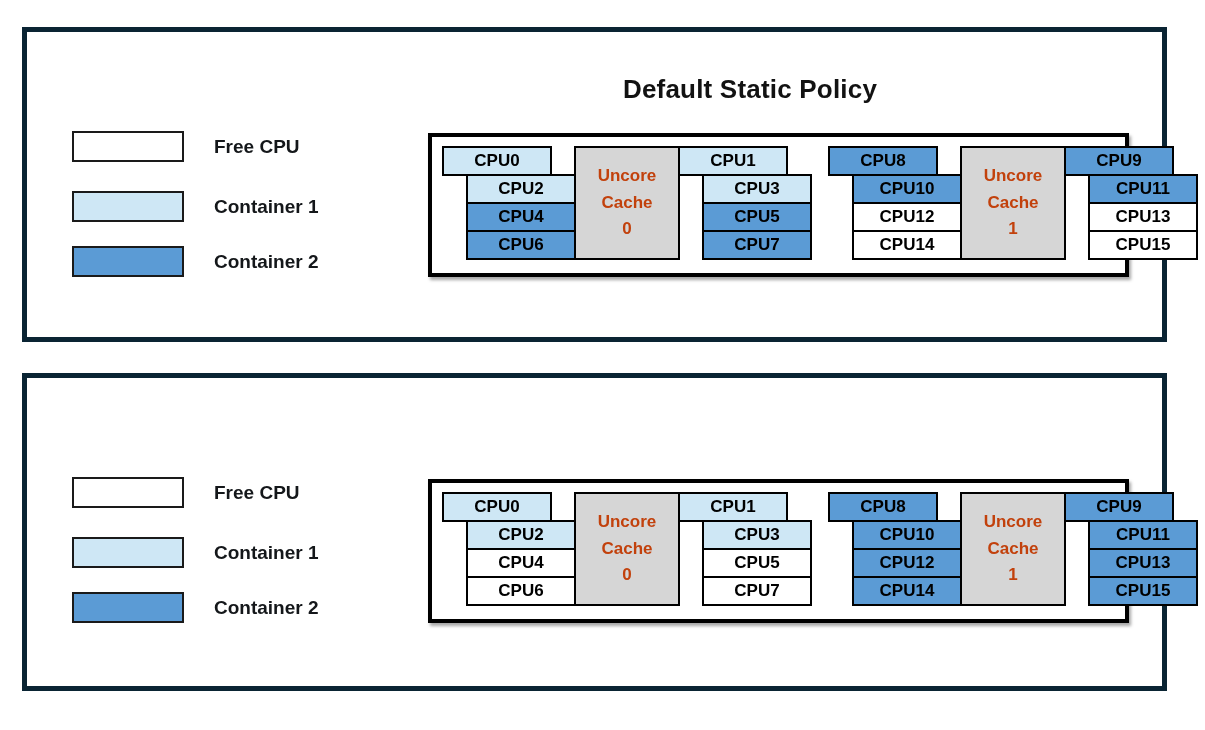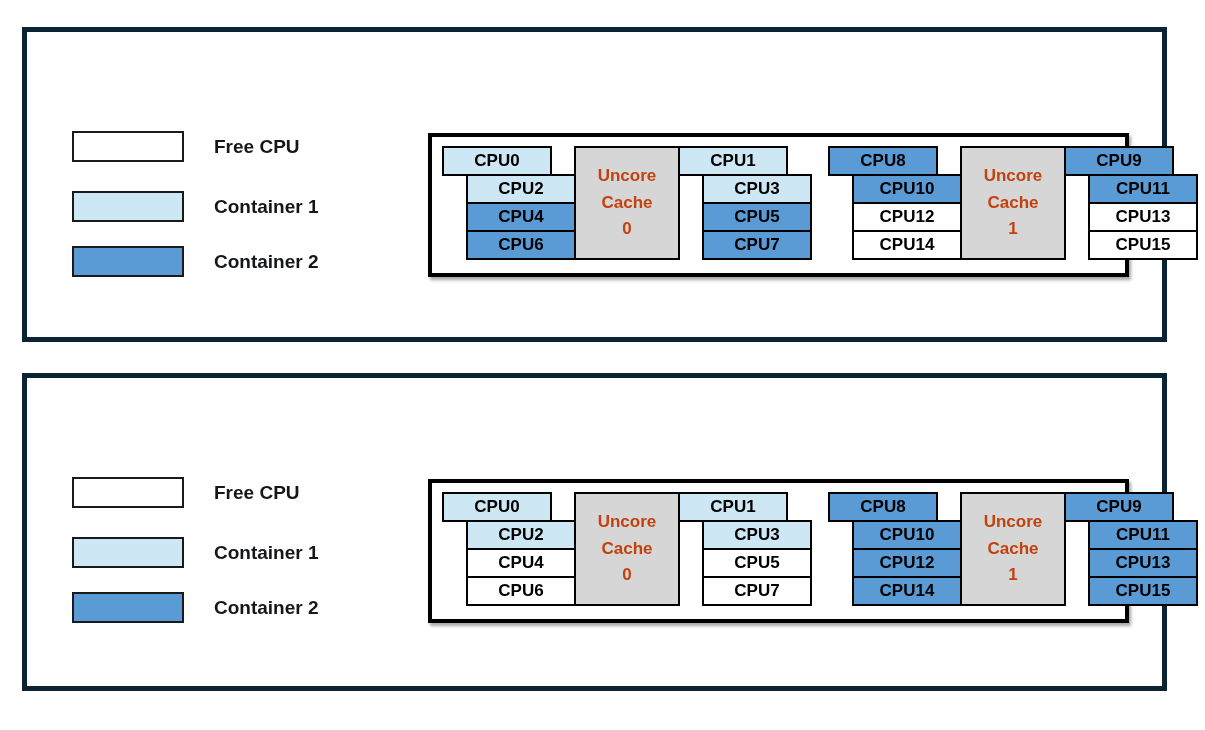--- a/index.html
+++ b/index.html
@@ -54,20 +54,21 @@
     display:flex; flex-direction:column; align-items:center; justify-content:center;
     font-size:17px; font-weight:700; line-height:1.55; color:#c2410c;
   }
 </style>
 </head>
 <body>
 
 <div>
 
   <section class="panel panel-0" style="border-color: rgb(10, 36, 51);">
+    <h2 class="panel-title">Default Static Policy</h2>
     <div class="legend">
         <div class="legend-item">
           <span class="swatch" style="background: rgb(255, 255, 255);"></span>
           <span class="legend-label">Free CPU</span>
         </div>
         <div class="legend-item">
           <span class="swatch" style="background: rgb(206, 231, 245);"></span>
           <span class="legend-label">Container 1</span>
         </div>
         <div class="legend-item">

